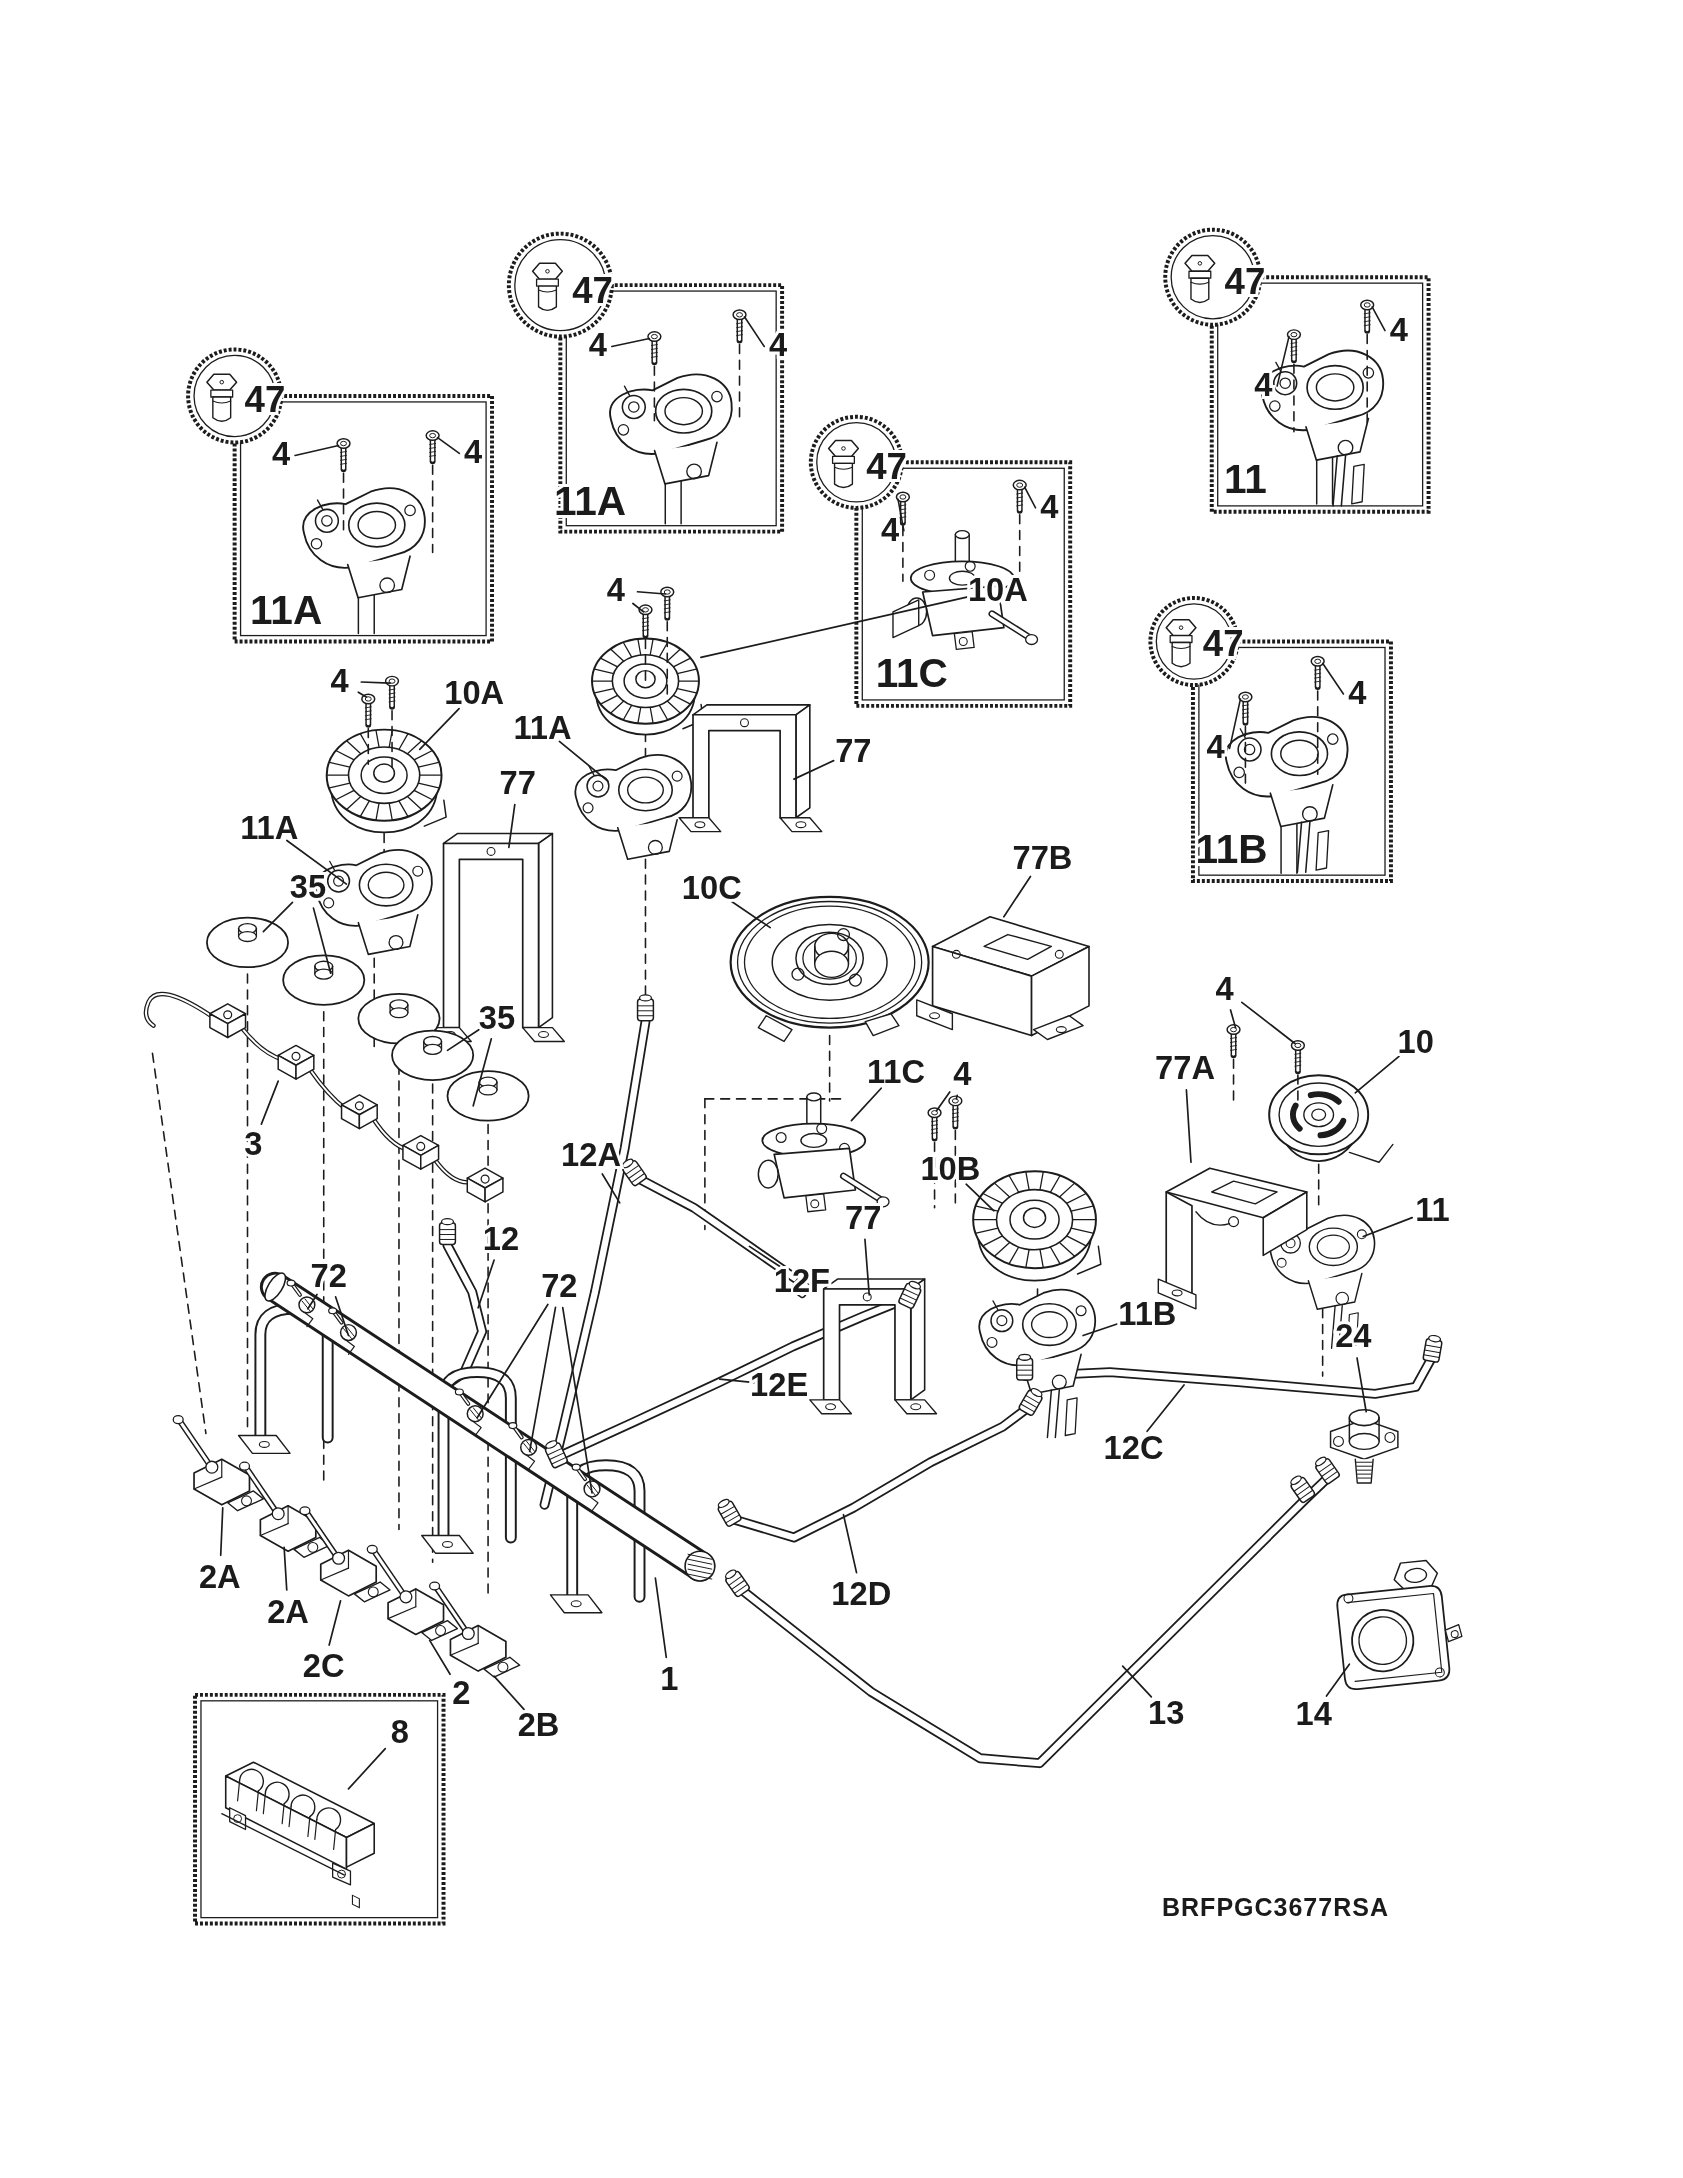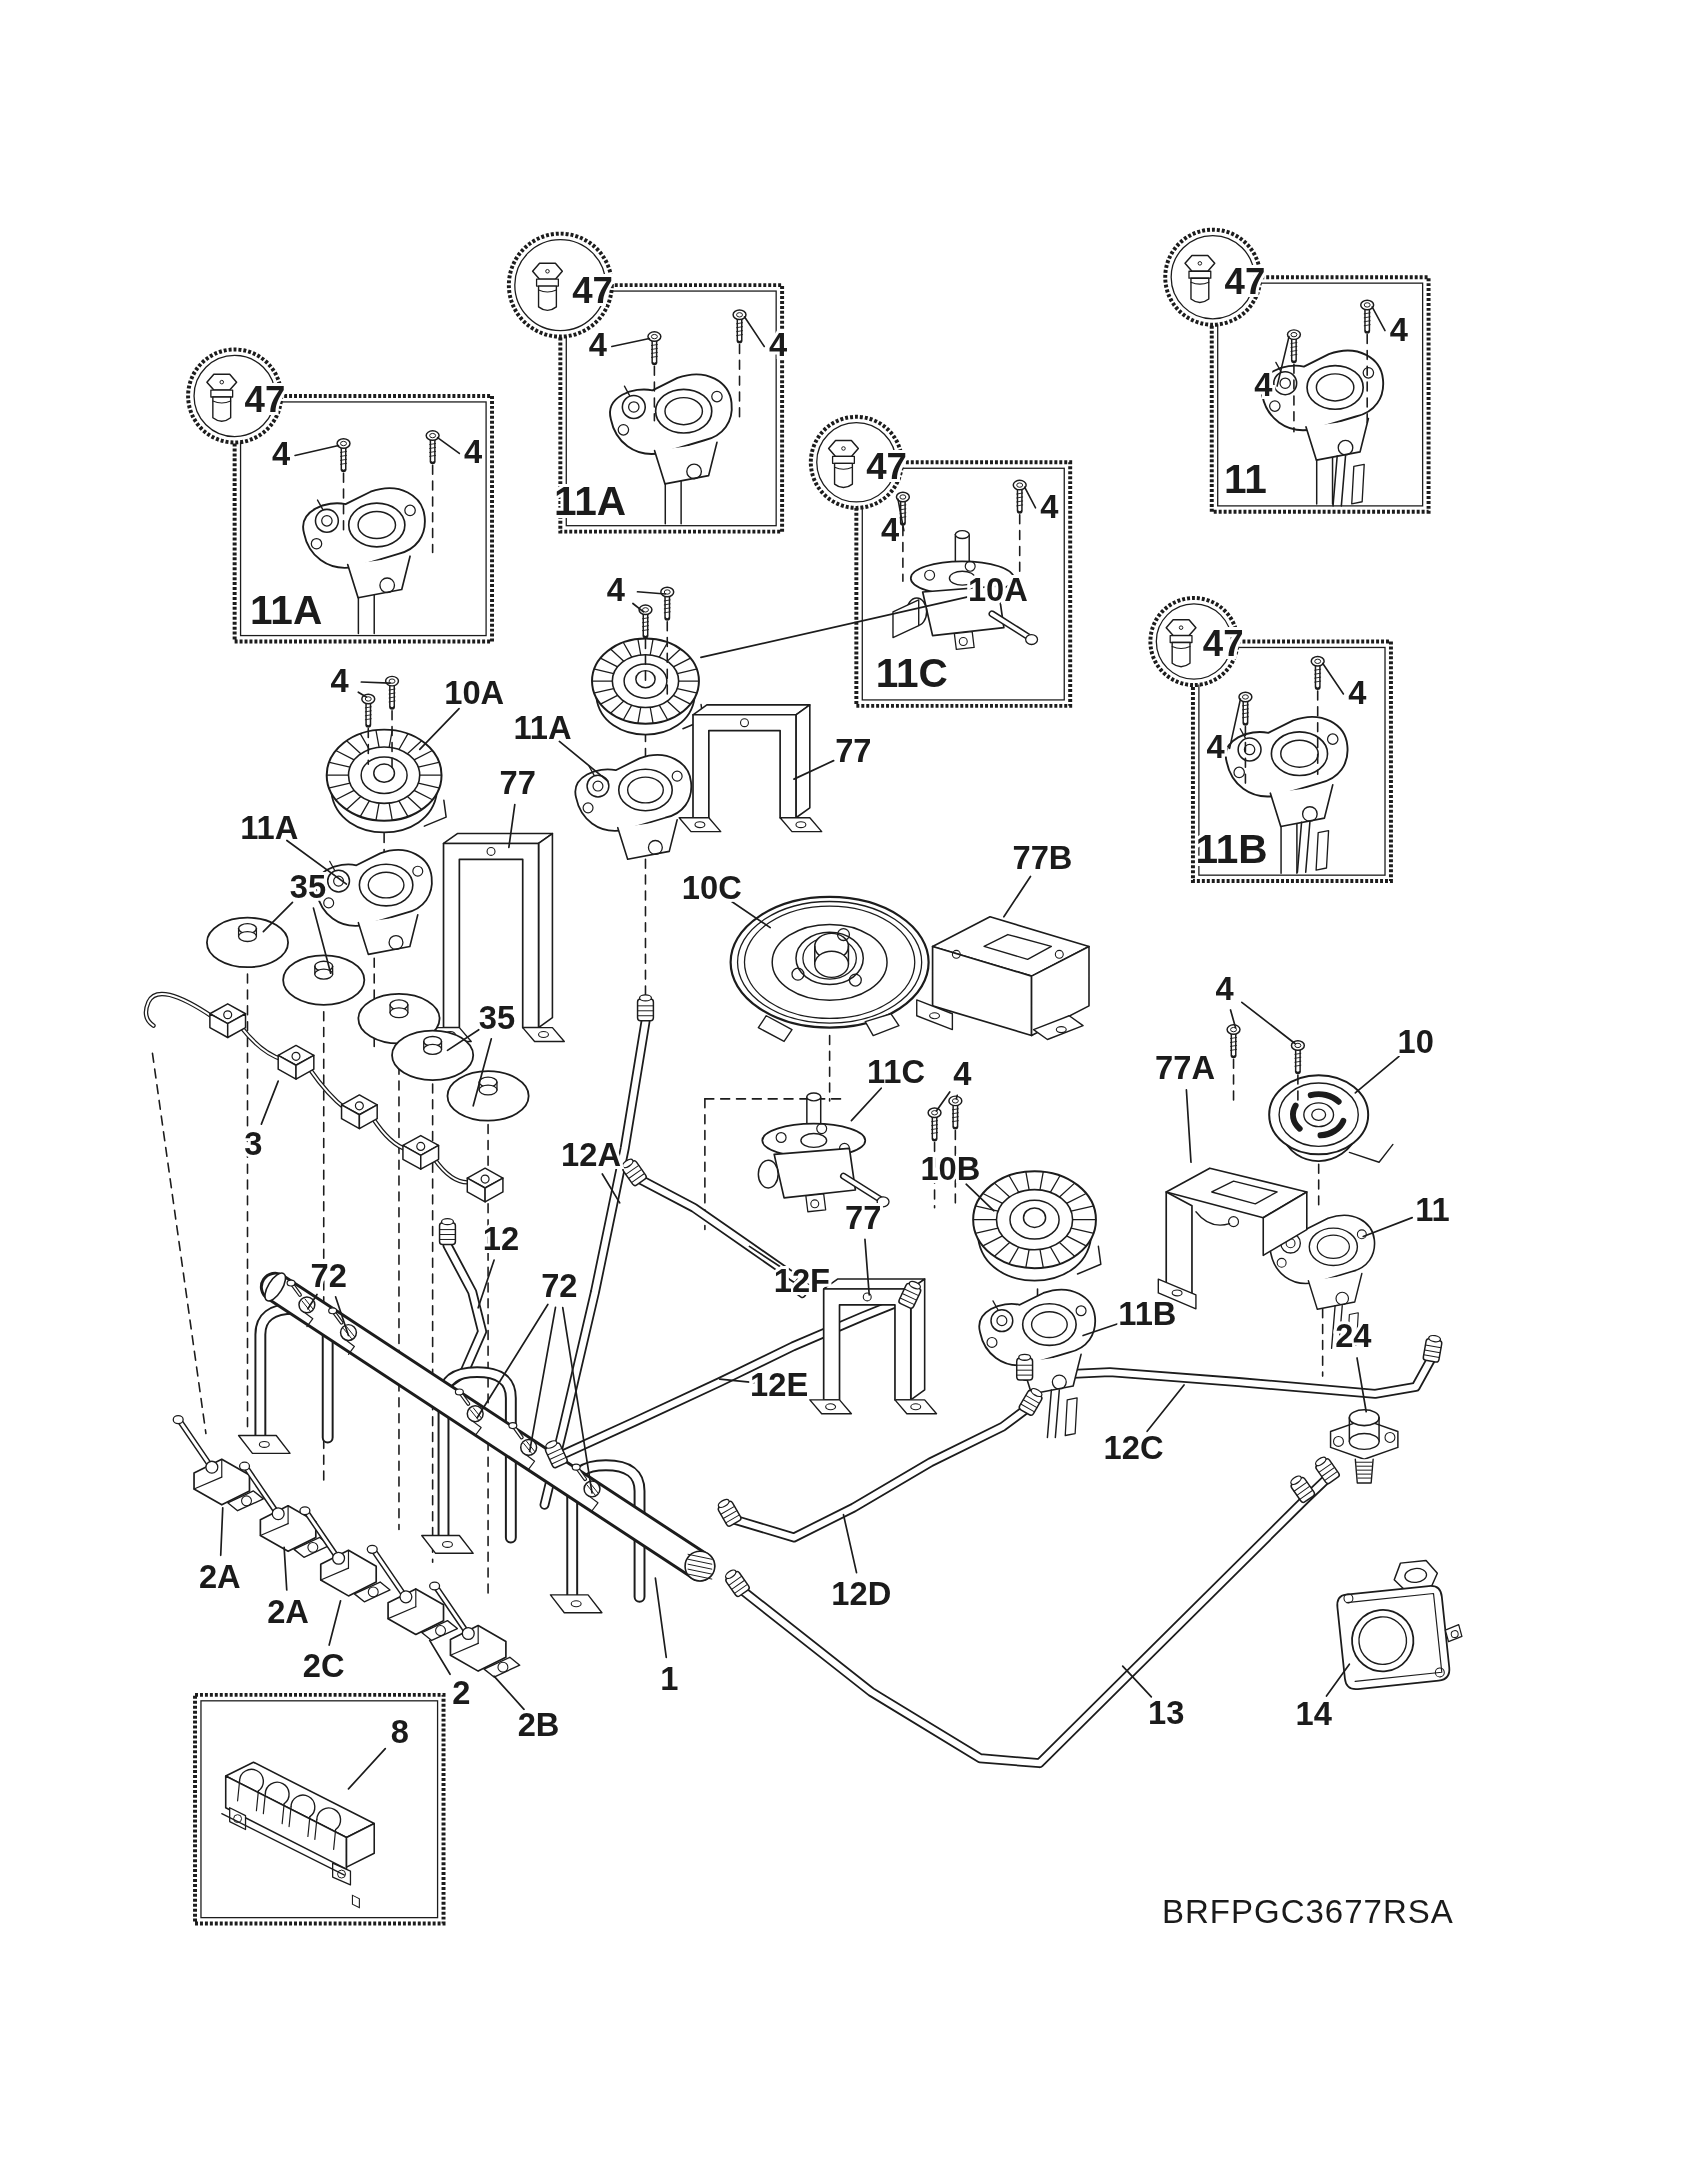--- a/index.html
+++ b/index.html
@@ -4,21 +4,21 @@
 <style>
   html,body{margin:0;padding:0;background:#ffffff;}
   .stage{position:relative;width:1683px;height:2178px;background:#fff;overflow:hidden;
          font-family:"Liberation Sans",sans-serif;}
   svg{position:absolute;left:0;top:0;}
   svg text{font-family:"Liberation Sans",sans-serif;font-weight:700;fill:#1b1b1b;
            paint-order:stroke;stroke:#ffffff;stroke-width:6px;}
   text.callout{font-size:33px;}
   text.boxlabel{font-size:41px;}
   text.badge{font-size:37px;}
-  .partcode{position:absolute;left:1162px;top:1893px;font-size:33px;font-weight:400;
+  .partcode{position:absolute;left:1162px;top:1893px;font-size:25px;font-weight:700;
             letter-spacing:1px;color:#1b1b1b;}
 </style>
 </head>
 <body>
 
 <div class="stage">
   <svg id="dg" width="1683" height="2178" viewBox="0 0 1700 2200">
       <g>
         <line x1="388" y1="842" x2="388" y2="886" stroke="#1c1c1c" stroke-width="1.6" stroke-linecap="round" stroke-dasharray="9 7"></line>
         <line x1="378" y1="952" x2="378" y2="1058" stroke="#1c1c1c" stroke-width="1.6" stroke-linecap="round" stroke-dasharray="9 7"></line>

